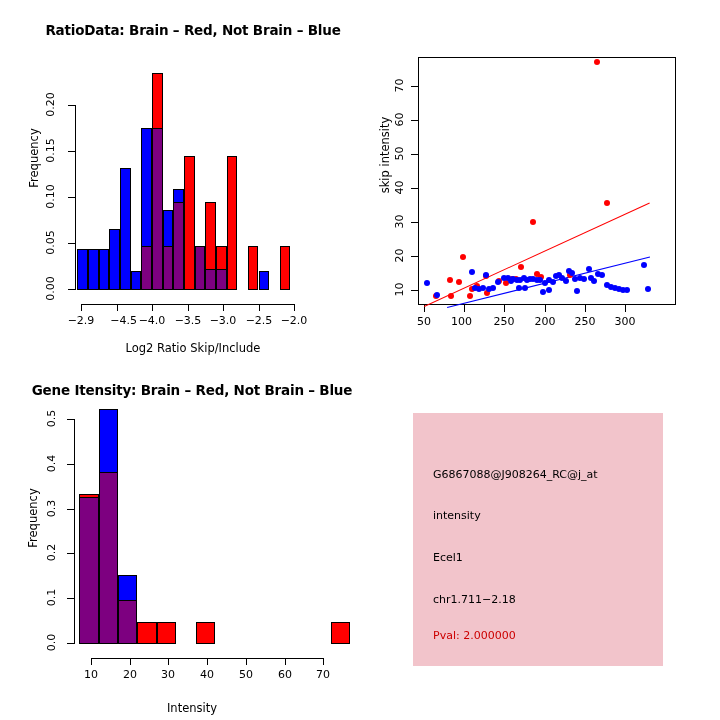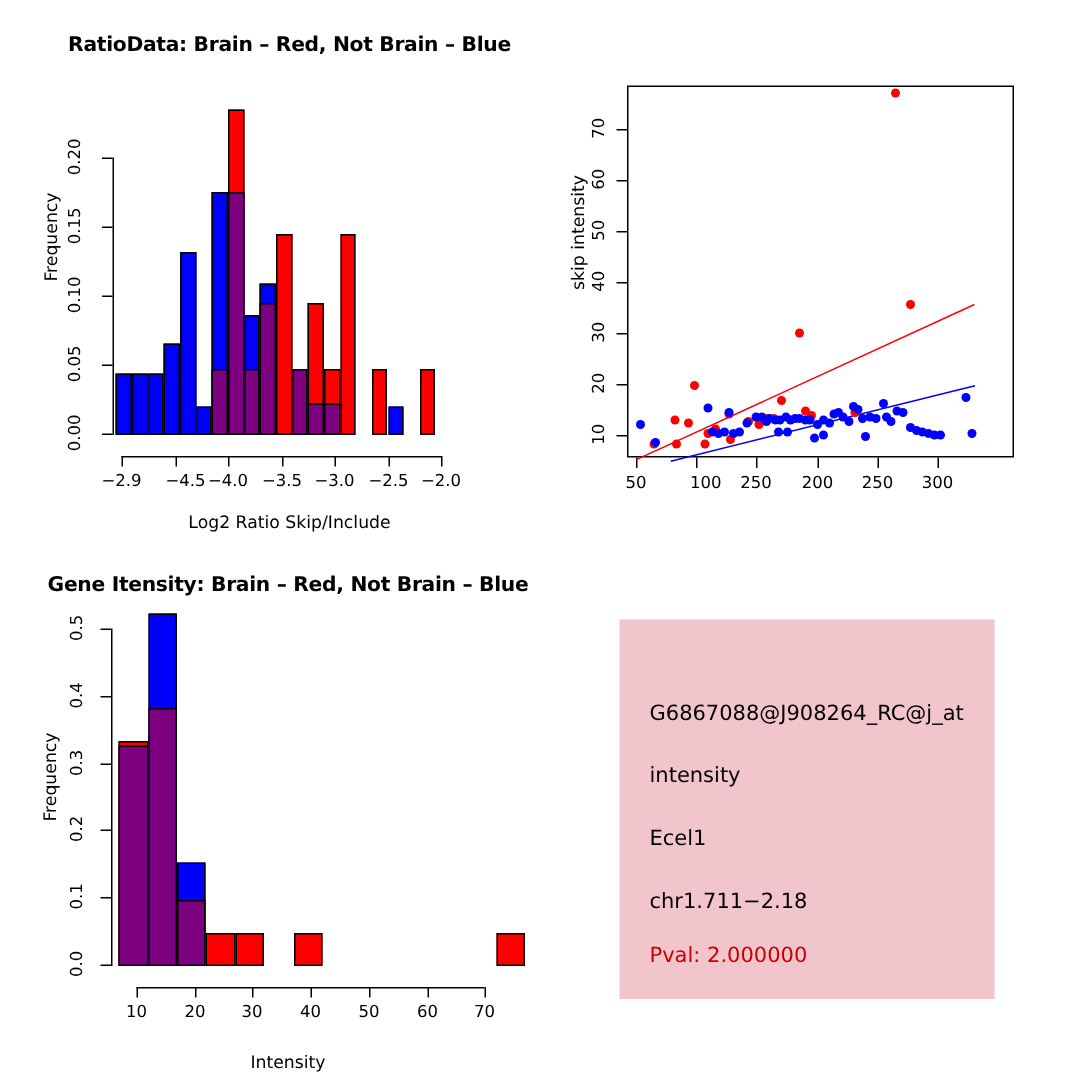--- a/index.html
+++ b/index.html
@@ -16,21 +16,21 @@
   .bar{position:absolute;box-sizing:border-box;border:1px solid #000;}
   .bar.blue{background:#0000ff;}
   .bar.red{background:#ff0000;}
   .bar.purple{background:#7d0080;}
   .plotbox{position:absolute;box-sizing:border-box;border:1px solid #000;background:transparent;}
   .pt{position:absolute;width:6px;height:6px;border-radius:50%;}
   .pt.red{background:#ff0000;}
   .pt.blue{background:#0000ff;}
   .fitline{position:absolute;height:0;border-top:1px solid;transform-origin:0 0;}
   .infobox{position:absolute;background:#f2c4cb;}
-  .infoline{position:absolute;font-size:14px;white-space:nowrap;color:#000;}
+  .infoline{position:absolute;font-size:11px;white-space:nowrap;color:#000;}
   .infoline.pval{color:#cc0000;}
 </style>
 </head>
 <body>
 
 <div id="page">
 
   <div class="panel" style="left:0;top:0;width:360px;height:360px;margin-left:13px;">
     <div class="ptitle" style="left:0;top:22px;width:360px;">RatioData: Brain – Red, Not Brain – Blue</div>
     <div class="axlabel" style="left:30px;top:341px;width:300px;">Log2 Ratio Skip/Include</div>
@@ -106,21 +106,21 @@
         <div class="tick-lbl vert" style="left:28px;top:181px;width:22px;text-align:center;">40</div>
         <div class="tickmark" style="left:51px;top:154px;width:7px;height:1px;"></div>
         <div class="tick-lbl vert" style="left:28px;top:147px;width:22px;text-align:center;">50</div>
         <div class="tickmark" style="left:51px;top:120px;width:7px;height:1px;"></div>
         <div class="tick-lbl vert" style="left:28px;top:113px;width:22px;text-align:center;">60</div>
         <div class="tickmark" style="left:51px;top:86px;width:7px;height:1px;"></div>
         <div class="tick-lbl vert" style="left:28px;top:79px;width:22px;text-align:center;">70</div>
         <div class="tickmark" style="left:64px;top:305px;width:1px;height:7px;"></div>
         <div class="tick-lbl" style="left:44px;top:315px;width:40px;text-align:center;">50</div>
         <div class="tickmark" style="left:104px;top:305px;width:1px;height:7px;"></div>
-        <div class="tick-lbl" style="left:81px;top:315px;width:40px;text-align:right;">100</div>
+        <div class="tick-lbl" style="left:91px;top:315px;width:40px;text-align:left;">100</div>
         <div class="tickmark" style="left:144px;top:305px;width:1px;height:7px;"></div>
         <div class="tick-lbl" style="left:124px;top:315px;width:40px;text-align:center;">250</div>
         <div class="tickmark" style="left:185px;top:305px;width:1px;height:7px;"></div>
         <div class="tick-lbl" style="left:165px;top:315px;width:40px;text-align:center;">200</div>
         <div class="tickmark" style="left:225px;top:305px;width:1px;height:7px;"></div>
         <div class="tick-lbl" style="left:205px;top:315px;width:40px;text-align:center;">250</div>
         <div class="tickmark" style="left:265px;top:305px;width:1px;height:7px;"></div>
         <div class="tick-lbl" style="left:245px;top:315px;width:40px;text-align:center;">300</div>
       </div>
     <div id="p2-lines">

